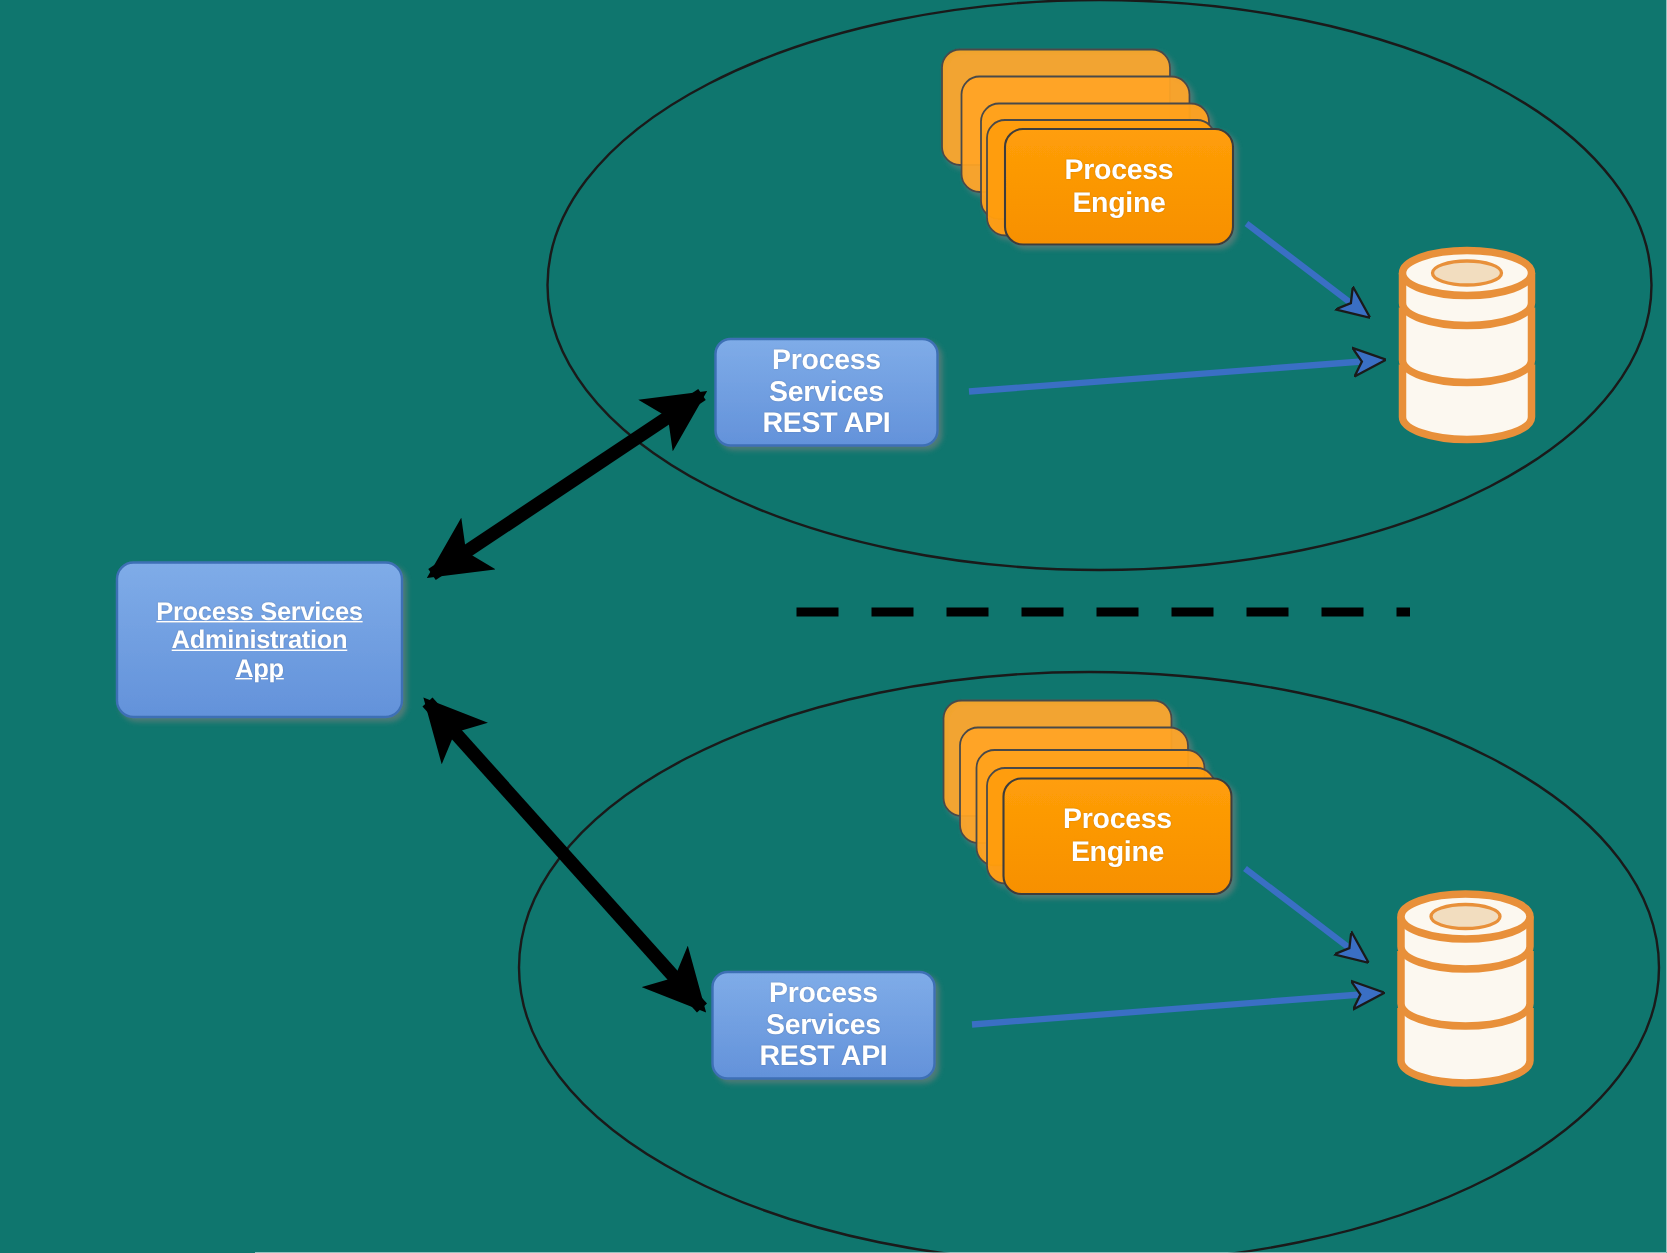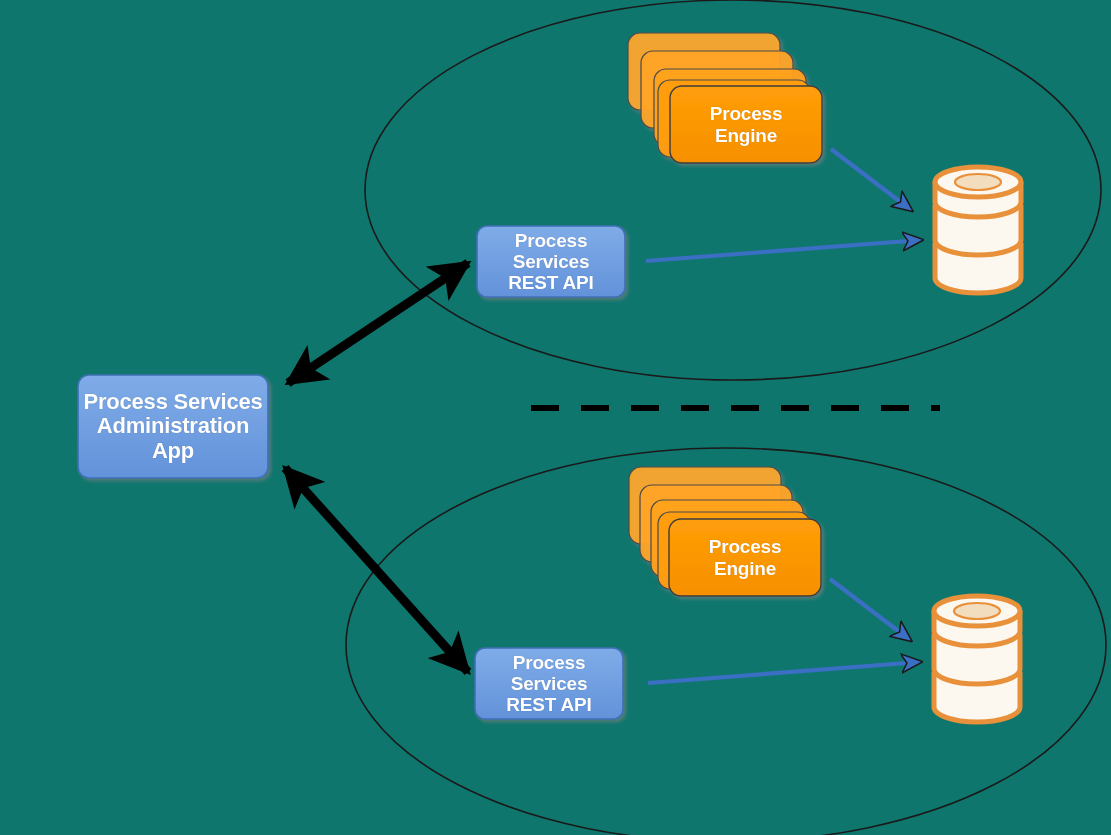--- a/index.html
+++ b/index.html
@@ -39,21 +39,22 @@
     white-space: pre-line;
     letter-spacing: -0.2px;
   }
   .engine-label {
     font-size: 19px;
   }
   .rest-label {
     font-size: 19px;
   }
   .admin-label {
-    font-size: 22px;
+    font-size: 17px;
+    text-decoration: underline;
   }
 </style>
 </head>
 <body>
 
 <div id="diagram-root">
 
   <svg id="diagram-svg" viewBox="0 0 1111 835" xmlns="http://www.w3.org/2000/svg">
     <defs>
 

